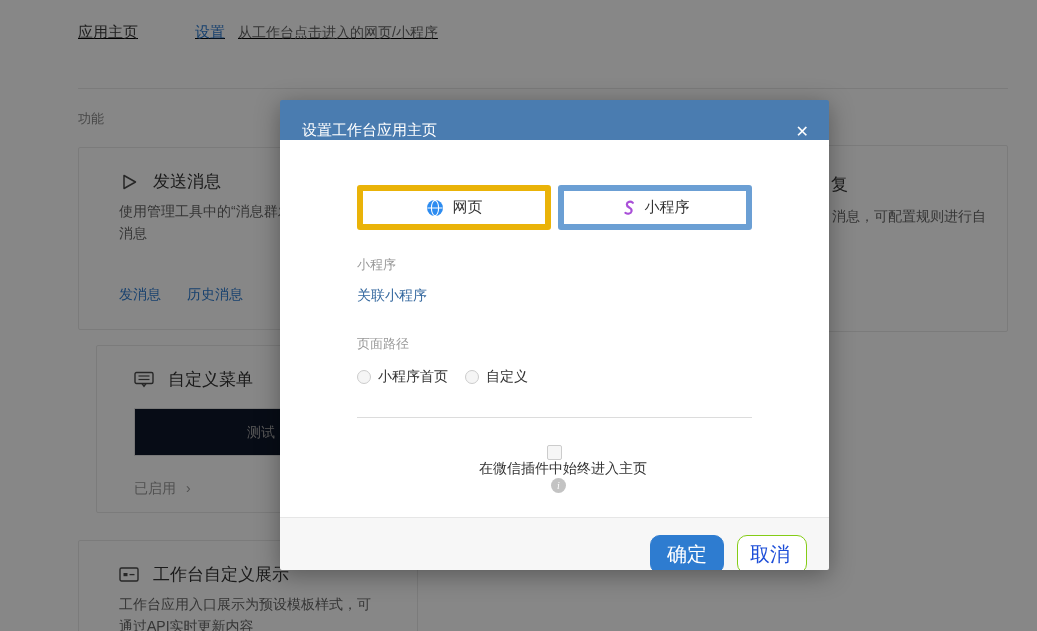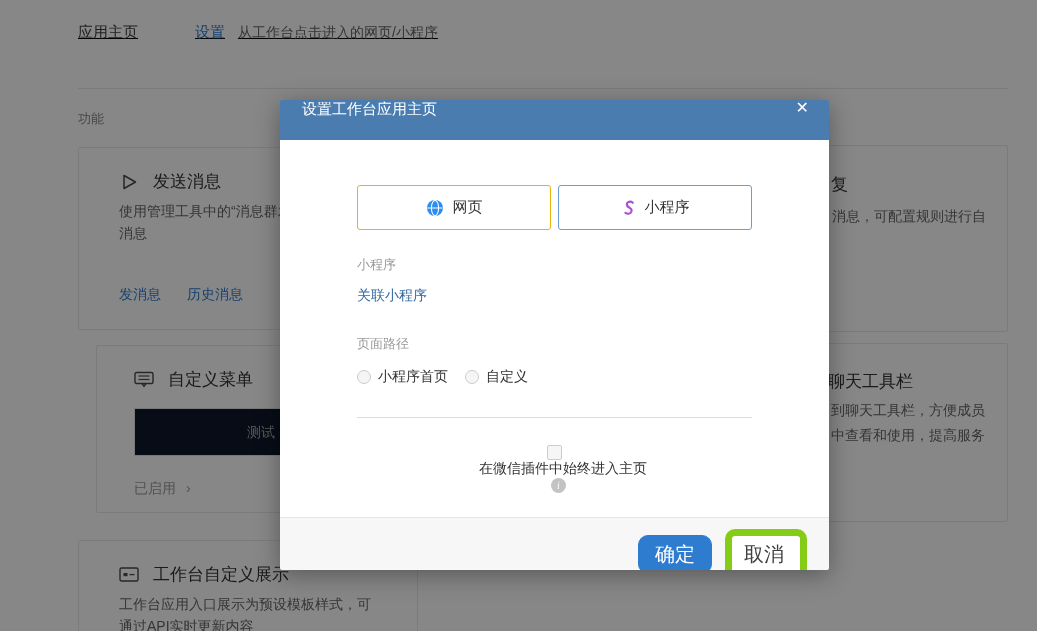--- a/index.html
+++ b/index.html
@@ -34,27 +34,27 @@
   .status-chevron{margin-left:6px;color:#999;}
   .frag{position:absolute;white-space:nowrap;}
   .frag-title{font-size:17px;color:#333;}
   .frag-desc{font-size:14px;color:#666;}
   
   .overlay{position:absolute;inset:0;background:rgba(0,0,0,0.47);z-index:5;}
   
   .modal{position:absolute;left:280px;top:100px;width:549px;height:470px;z-index:10;
     display:flex;flex-direction:column;border-radius:2px;overflow:hidden;
     box-shadow:0 5px 25px rgba(0,0,0,0.35);}
-  .modal-header{height:40px;flex:0 0 40px;background:#4a7cb0;display:flex;align-items:flex-start;
+  .modal-header{height:40px;flex:0 0 40px;background:#4a7cb0;display:flex;align-items:flex-end;
     padding:0 20px 0 22px;}
   .modal-title{font-size:15px;color:#fff;}
   .modal-close{margin-left:auto;color:#fff;font-size:16px;line-height:1;cursor:pointer;}
   .modal-body{flex:1;background:#fff;padding:0 77px;box-sizing:border-box;}
   .tabs{margin-top:45px;display:flex;gap:7px;}
-  .tab{flex:1;height:45px;border:1px solid #eab308;border-radius:3px;background:#fff;
+  .tab{flex:1;height:45px;border:6px solid #eab308;border-radius:3px;background:#fff;
     display:flex;align-items:center;justify-content:center;gap:9px;font-size:15px;color:#333;
     cursor:pointer;box-sizing:border-box;}
   .tab.selected{border-color:#6b9fd4;}
   .field-label{margin-top:26px;font-size:13px;color:#999;}
   .assoc-link{margin-top:13px;font-size:14px;color:#33679e;cursor:pointer;display:inline-block;}
   .path-label{margin-top:30px;font-size:13px;color:#999;}
   .radio-row{margin-top:15px;display:flex;align-items:flex-end;gap:17px;}
   .radio-item{display:flex;align-items:center;cursor:pointer;}
   .radio-circle{width:14px;height:14px;border-radius:50%;border:1px solid #ccc;background:#f5f5f5;
     margin-right:7px;box-sizing:border-box;}
@@ -64,21 +64,21 @@
   .checkbox{width:15px;height:15px;border:1px solid #ccc;background:#f6f6f6;border-radius:2px;
     cursor:pointer;box-sizing:border-box;}
   .checkbox-label{font-size:14px;color:#333;margin-left:17px;}
   .info-icon{margin-left:8px;width:15px;height:15px;border-radius:50%;background:#c3c3c3;
     color:#fff;font-size:10px;font-style:italic;font-family:"Liberation Serif",serif;
     text-align:center;line-height:15px;cursor:pointer;}
   .modal-footer{height:52px;flex:0 0 52px;background:#f7f7f7;border-top:1px solid #e6e6e6;
     display:flex;align-items:center;justify-content:flex-end;padding-right:22px;gap:13px;}
   .btn{font-size:20px;border-radius:10px;padding:5px 16px;cursor:pointer;font-family:inherit;margin-top:20px;}
   .btn-primary{background:#2e7cd0;border:1px solid #2e7cd0;color:#fff;}
-  .btn-default{background:#fff;border:7px solid #84cc16;color:#404040;padding-left:12px;}
+  .btn-default{background:#fff;border:1px solid #84cc16;color:#1d4ed8;padding-left:12px;}
   svg{display:block;}
 </style>
 </head>
 <body>
 
 <div class="bg">
 
   <div class="breadcrumb">
     <span class="bc-title">应用主页</span>
     <span class="bc-settings">设置</span>
@@ -140,25 +140,20 @@
       <div>工作台应用入口展示为预设模板样式，可</div>
       <div>通过API实时更新内容</div>
     </div>
   </div>
 
   <div class="card card-r1">
     <span class="frag frag-title" style="left:162px;top:27px;">复</span>
     <span class="frag frag-desc" style="left:163px;top:62px;">消息，可配置规则进行自</span>
   </div>
 
-  <div class="card card-r2">
-    <span class="frag frag-title" style="left:159px;top:26px;">聊天工具栏</span>
-    <span class="frag frag-desc" style="left:162px;top:58px;">到聊天工具栏，方便成员</span>
-    <span class="frag frag-desc" style="left:162px;top:83px;">中查看和使用，提高服务</span>
-  </div>
 </div>
 
 <div class="overlay"></div>
 
 <div class="modal">
   <div class="modal-header">
     <span class="modal-title">设置工作台应用主页</span>
     <span class="modal-close">✕</span>
   </div>
 

